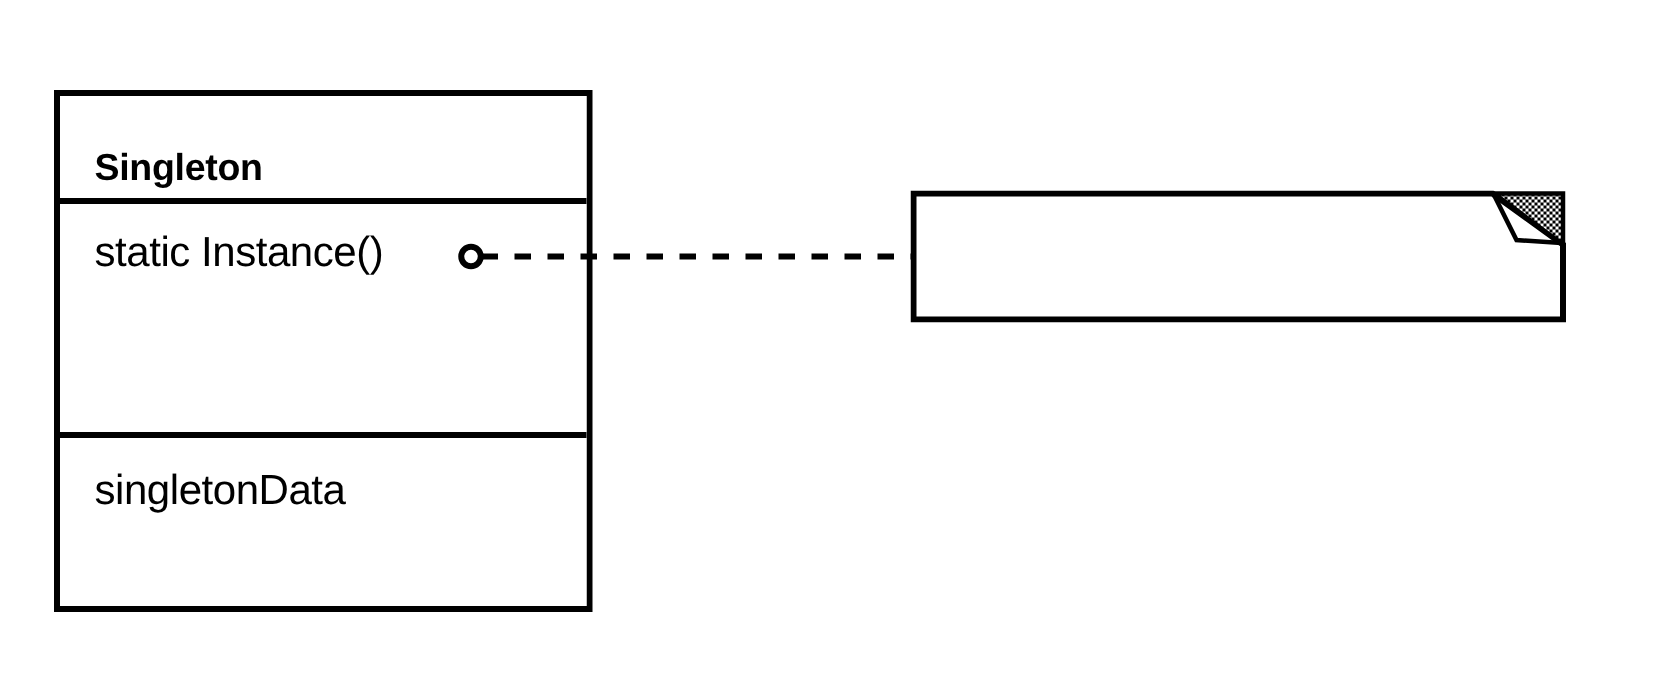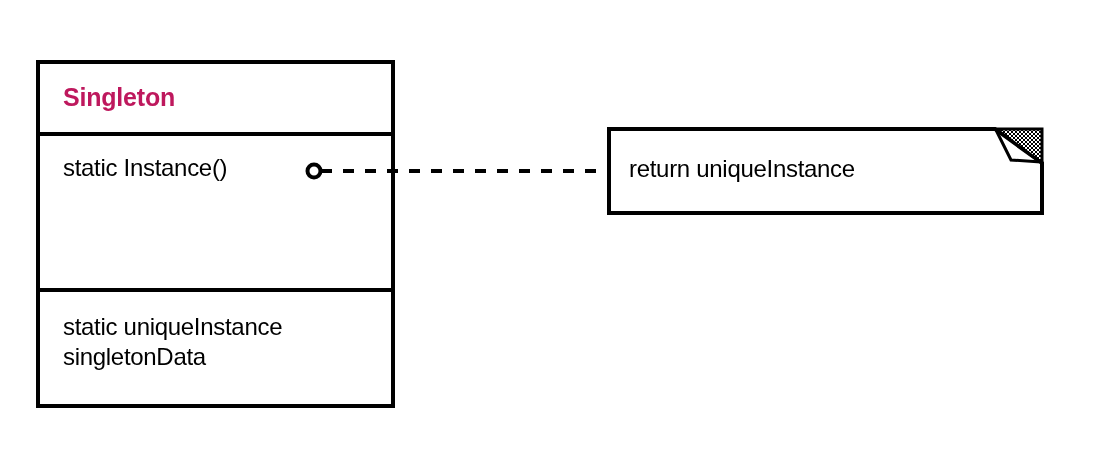--- a/index.html
+++ b/index.html
@@ -47,43 +47,44 @@
     border-bottom: 4px solid #000000;
   }
   .compartment.attrs-compartment {
     top: 228px;
     bottom: 0;
   }
 
   .class-name {
     position: absolute;
     left: 23px;
-    top: 19px;
+    top: 34px;
     font-size: 25px;
     font-weight: bold;
-    color: #be185d;
+    color: #000000;
     letter-spacing: -0.2px;
     white-space: nowrap;
   }
 
   .member-list {
     position: absolute;
     left: 23px;
     top: 17px;
     margin: 0;
     padding: 0;
     list-style: none;
   }
   .member-list li {
-    font-size: 24px;
+    font-size: 28px;
     font-weight: normal;
     color: #000000;
     line-height: 30px;
     letter-spacing: -0.3px;
     white-space: nowrap;
+    text-align: center;
   }
   .attrs-compartment .member-list {
     top: 20px;
   }
 
   
   .connector {
     position: absolute;
     left: 300px;
     top: 150px;
@@ -123,21 +124,20 @@
     </div>
 
     <div class="compartment ops-compartment">
       <ul class="member-list">
         <li>static Instance()</li>
       </ul>
     </div>
 
     <div class="compartment attrs-compartment">
       <ul class="member-list">
-        <li>static uniqueInstance</li>
         <li>singletonData</li>
       </ul>
     </div>
 
   </div>
 
   <div class="connector">
     <svg width="320" height="44" viewBox="0 0 320 44">
       <line x1="21" y1="21" x2="312" y2="21" stroke="#000000" stroke-width="4" stroke-dasharray="11 11" stroke-linecap="butt"></line>
       <circle cx="14" cy="21" r="6.5" fill="#ffffff" stroke="#000000" stroke-width="4"></circle>
@@ -153,16 +153,15 @@
           <rect x="2" y="2" width="2" height="2" fill="#000000"></rect>
         </pattern>
       </defs>
 
       <path d="M 2 2 L 388 2 L 435 36 L 435 86 L 2 86 Z" fill="#ffffff" stroke="#000000" stroke-width="4" stroke-linejoin="miter"></path>
 
       <path d="M 389 2 L 435 2 L 435 36 Z" fill="url(#stipple)" stroke="#000000" stroke-width="3" stroke-linejoin="miter"></path>
 
       <path d="M 389 3 L 404 33 L 434 35" fill="none" stroke="#000000" stroke-width="3" stroke-linejoin="miter"></path>
     </svg>
-    <div class="note-text">return uniqueInstance</div>
   </div>
 
 </div>
 
 </body></html>

